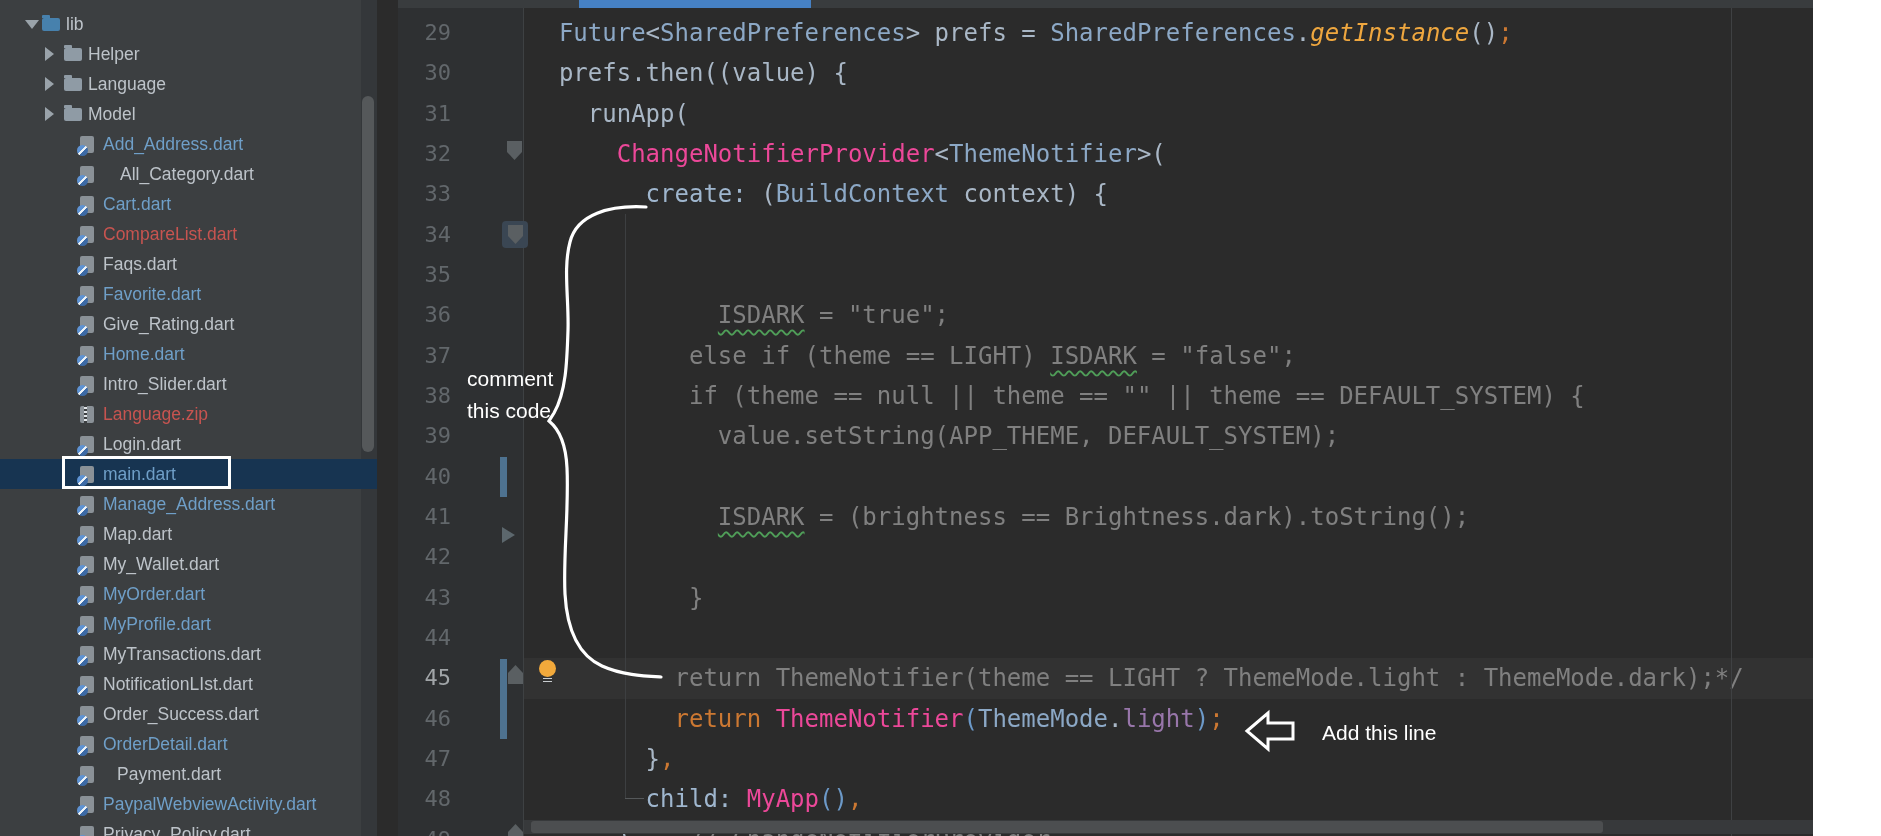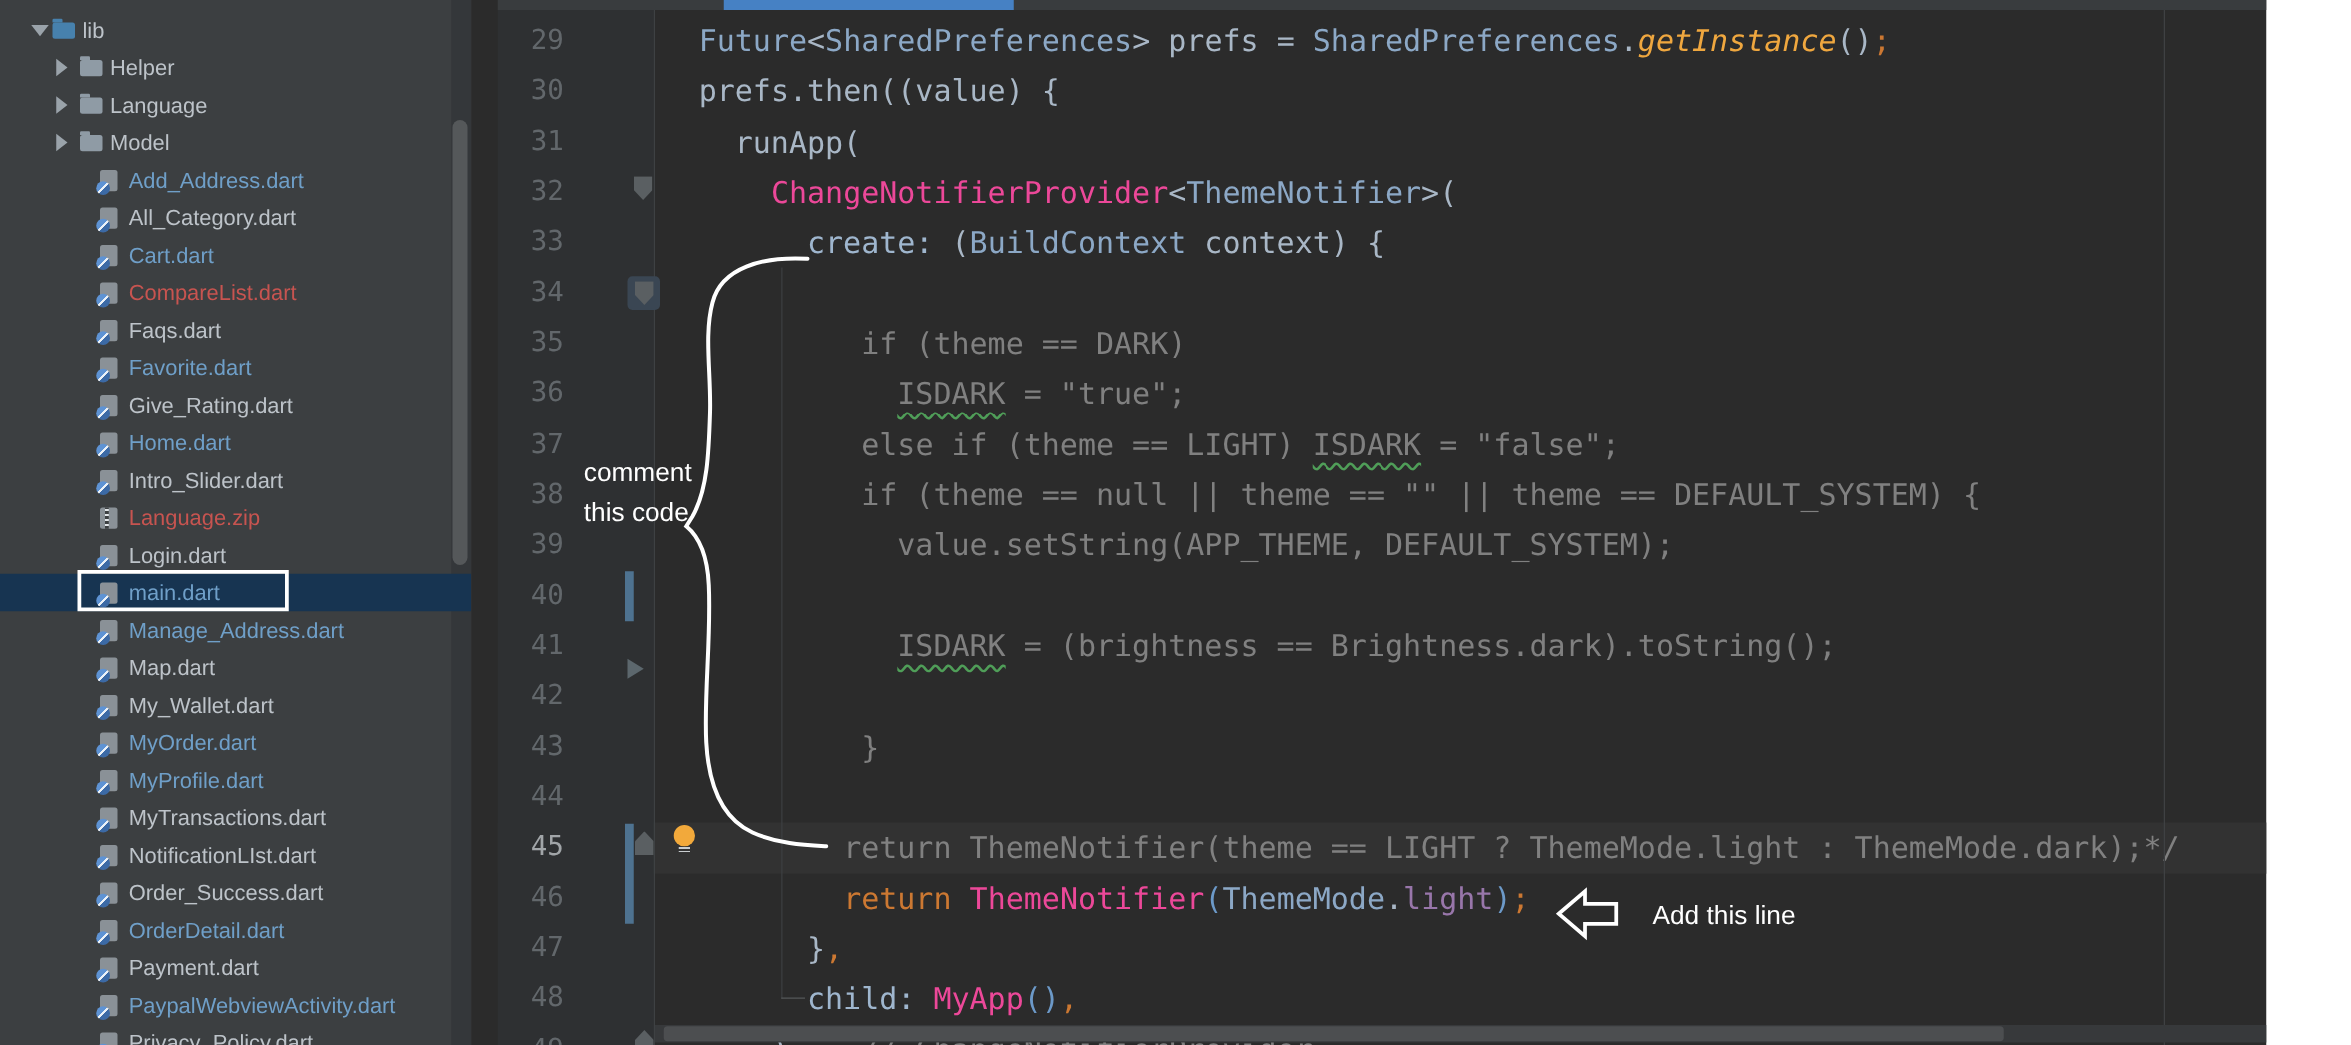--- a/index.html
+++ b/index.html
@@ -102,21 +102,21 @@
             <span class="arr-right" style="left:45px"></span>
             <span class="folder" style="left:64px"></span>
             <span class="lbl c-white" style="margin-left: 0px; position: absolute; left: 88px;">Model</span>
           </div>
           <div class="trow" style="top: 129px;">
             <span class="dicon" style="left:80px"></span>
             <span class="lbl c-blue" style="margin-left: 0px; position: absolute; left: 103px;">Add_Address.dart</span>
           </div>
           <div class="trow" style="top: 159px;">
             <span class="dicon" style="left:80px"></span>
-            <span class="lbl c-white" style="margin-left: 0px; position: absolute; left: 103px;">All_Category.dart</span>
+            <span class="lbl c-white" style="margin-left: 17px; position: absolute; left: 103px;">All_Category.dart</span>
           </div>
           <div class="trow" style="top: 189px;">
             <span class="dicon" style="left:80px"></span>
             <span class="lbl c-blue" style="margin-left: 0px; position: absolute; left: 103px;">Cart.dart</span>
           </div>
           <div class="trow" style="top: 219px;">
             <span class="dicon" style="left:80px"></span>
             <span class="lbl c-red" style="margin-left: 0px; position: absolute; left: 103px;">CompareList.dart</span>
           </div>
           <div class="trow" style="top: 249px;">
@@ -182,21 +182,21 @@
           <div class="trow" style="top: 699px;">
             <span class="dicon" style="left:80px"></span>
             <span class="lbl c-white" style="margin-left: 0px; position: absolute; left: 103px;">Order_Success.dart</span>
           </div>
           <div class="trow" style="top: 729px;">
             <span class="dicon" style="left:80px"></span>
             <span class="lbl c-blue" style="margin-left: 0px; position: absolute; left: 103px;">OrderDetail.dart</span>
           </div>
           <div class="trow" style="top: 759px;">
             <span class="dicon" style="left:80px"></span>
-            <span class="lbl c-white" style="margin-left: 0px; position: absolute; left: 103px;">Payment.dart</span>
+            <span class="lbl c-white" style="margin-left: 14px; position: absolute; left: 103px;">Payment.dart</span>
           </div>
           <div class="trow" style="top: 789px;">
             <span class="dicon" style="left:80px"></span>
             <span class="lbl c-blue" style="margin-left: 0px; position: absolute; left: 103px;">PaypalWebviewActivity.dart</span>
           </div>
           <div class="trow" style="top: 819px;">
             <span class="dicon" style="left:80px"></span>
             <span class="lbl c-white" style="margin-left: 0px; position: absolute; left: 103px;">Privacy_Policy.dart</span>
           </div>
         </div>
@@ -230,21 +230,21 @@
           <div class="ln" style="top: 811.8px;">49</div>
         </div>
       <div id="gutter-sep"></div>
       <div id="lines">
           <div class="cl" style="top: 12.8px;"><span>  </span><span class="tk-t">Future</span><span class="tk-p">&lt;</span><span class="tk-t">SharedPreferences</span><span class="tk-p">&gt;</span><span class="tk-p"> prefs = </span><span class="tk-t">SharedPreferences</span><span class="tk-p">.</span><span class="tk-f">getInstance</span><span class="tk-p">()</span><span class="tk-k">;</span></div>
           <div class="cl" style="top: 53.15px;"><span>  </span><span class="tk-p">prefs.then((value) {</span></div>
           <div class="cl" style="top: 93.5px;"><span>    </span><span class="tk-p">runApp(</span></div>
           <div class="cl" style="top: 133.85px;"><span>      </span><span class="tk-y">ChangeNotifierProvider</span><span class="tk-p">&lt;</span><span class="tk-t">ThemeNotifier</span><span class="tk-p">&gt;(</span></div>
           <div class="cl" style="top: 174.2px;"><span>        </span><span class="tk-n">create:</span><span class="tk-p"> (</span><span class="tk-t">BuildContext</span><span class="tk-p"> context</span><span class="tk-p">) {</span></div>
           <div class="cl" style="top: 214.55px;"><span>          </span></div>
-          <div class="cl" style="top: 254.9px;"><span>           </span><span class="tk-c">if (theme == DARK)</span></div>
+          <div class="cl" style="top: 254.9px;"><span>           </span></div>
           <div class="cl" style="top: 295.25px;"><span>             </span><span class="tk-cu">ISDARK</span><span class="tk-c"> = "true";</span></div>
           <div class="cl" style="top: 335.6px;"><span>           </span><span class="tk-c">else if (theme == LIGHT) </span><span class="tk-cu">ISDARK</span><span class="tk-c"> = "false";</span></div>
           <div class="cl" style="top: 375.95px;"><span>           </span><span class="tk-c">if (theme == null || theme == "" || theme == DEFAULT_SYSTEM) {</span></div>
           <div class="cl" style="top: 416.3px;"><span>             </span><span class="tk-c">value.setString(APP_THEME, DEFAULT_SYSTEM);</span></div>
           <div class="cl" style="top: 456.65px;"><span>             </span></div>
           <div class="cl" style="top: 497px;"><span>             </span><span class="tk-cu">ISDARK</span><span class="tk-c"> = (brightness == Brightness.dark).toString();</span></div>
           <div class="cl" style="top: 537.35px;"><span>             </span></div>
           <div class="cl" style="top: 577.7px;"><span>           </span><span class="tk-c">}</span></div>
           <div class="cl" style="top: 618.05px;"><span></span></div>
           <div class="cl" style="top: 658.4px;"><span>          </span><span class="tk-c">return ThemeNotifier(theme == LIGHT ? ThemeMode.light : ThemeMode.dark);*/</span></div>

